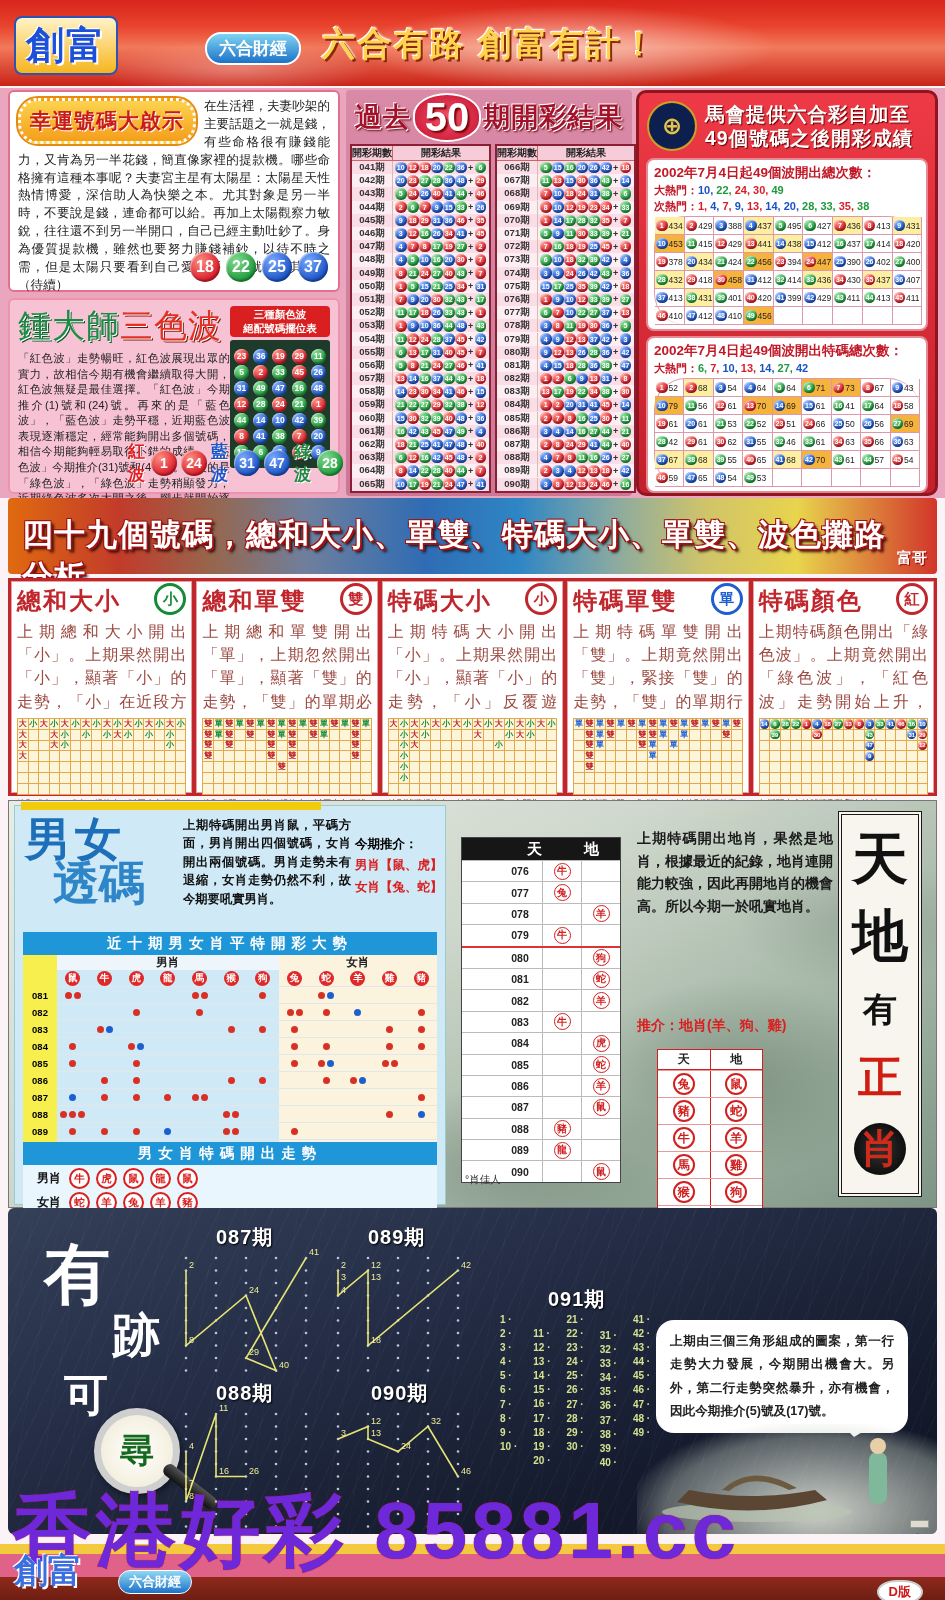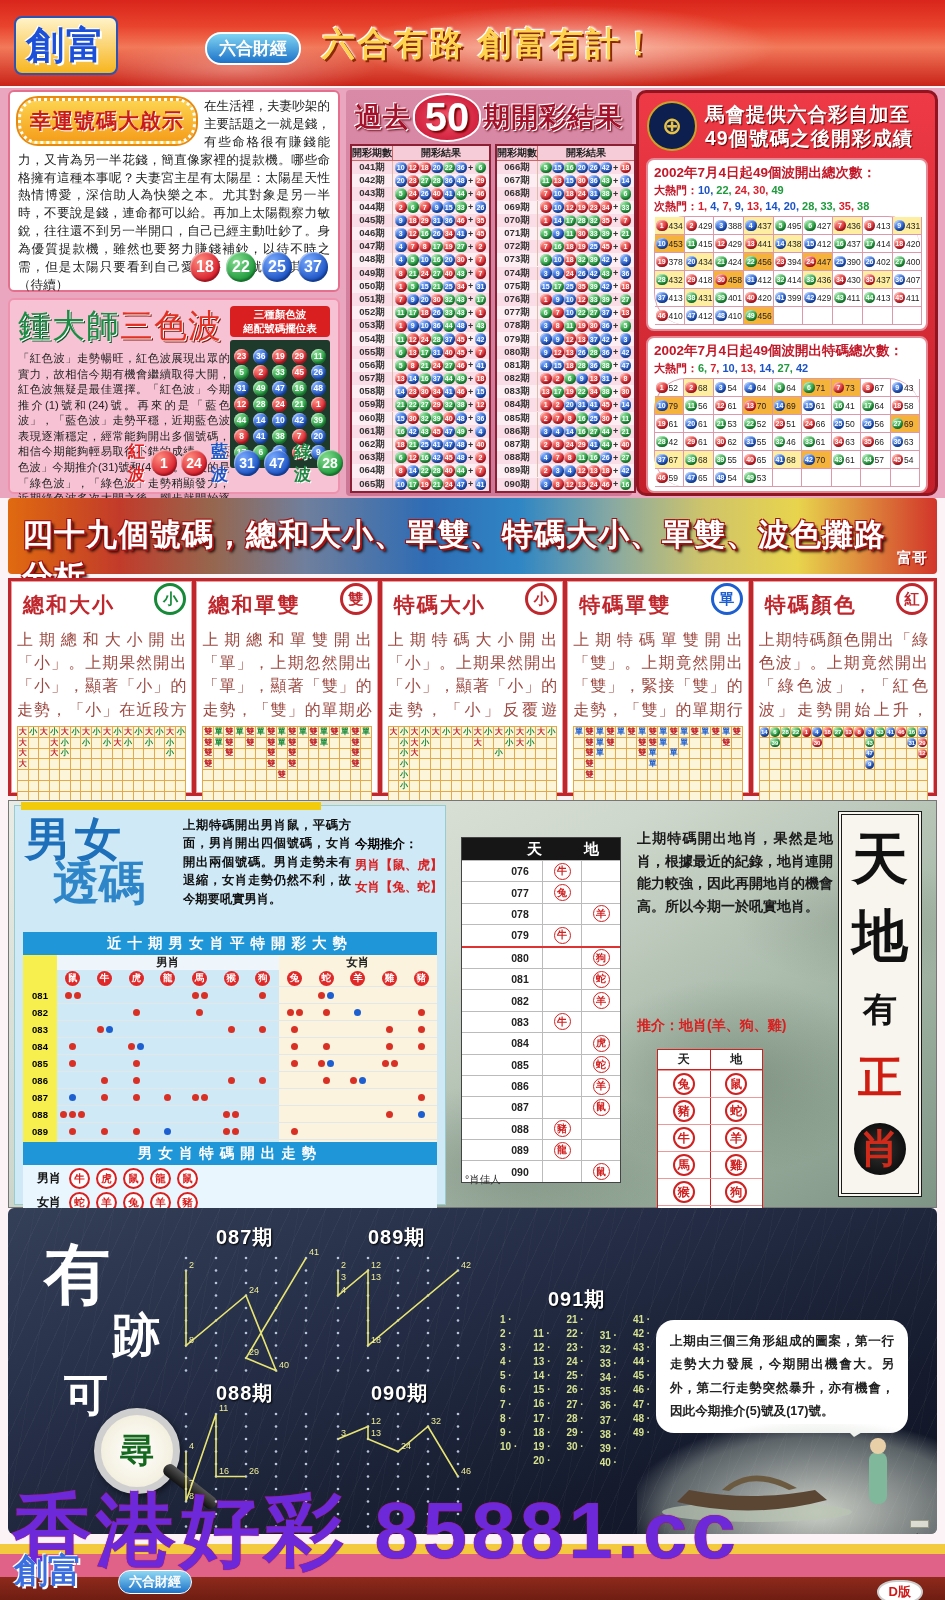--- a/index.html
+++ b/index.html
@@ -81,21 +81,21 @@
   .banner{position:absolute;left:8px;top:498px;width:929px;height:76px;border-radius:4px;
      background:linear-gradient(90deg,#e06a10,#c23b2a 12%,#96664e 22%,#6f7f9d 32%,#2f6cb4 45%,#2f86c4 55%,#88a9a2 65%,#cfc46a 75%,#e8d44d 85%,#d2352a 100%);}
   .banner-txt{position:absolute;left:14px;top:16px;width:870px;font-size:31px;font-weight:bold;color:#fff;
      letter-spacing:1px;font-family:"Liberation Serif","DejaVu Serif",serif;
      text-shadow:2px 2px 0 #a01212,-1px -1px 0 #a01212,1px -1px 0 #a01212,-1px 1px 0 #a01212,3px 3px 3px #000;}
   .banner-author{position:absolute;right:10px;bottom:6px;color:#fff;font-size:15px;font-weight:bold;text-shadow:1px 1px 1px #900;}
   
   .fivewrap{position:absolute;left:8px;top:578px;width:929px;height:218px;background:#c0272d;
      display:flex;gap:4px;padding:3px;box-sizing:border-box;}
   .fcol{flex:1;background:#fff;border:1px solid #e8a0a0;padding:3px 5px;position:relative;box-sizing:border-box;}
-  .fcol h2{margin:6px;font-size:21px;color:#c0272d;font-weight:bold;letter-spacing:2px;display:inline-block;}
+  .fcol h2{margin:0;font-size:24px;color:#c0272d;font-weight:bold;letter-spacing:2px;display:inline-block;}
   .fbadge{float:right;width:26px;height:26px;border-radius:50%;border:3px solid;display:flex;align-items:center;
      justify-content:center;font-size:15px;font-weight:bold;margin-top:-2px;}
   .fcol p{margin:3px 0 2px 0;font-size:16px;line-height:1.45;color:#9c4a42;text-align:justify;height:96px;overflow:hidden;}
   .tok-grid{display:grid;grid-template-columns:repeat(16,1fr);border-left:1px solid #e5a84b;border-top:1px solid #e5a84b;background:#fdf5da;}
   .tok-cell{border-right:1px solid #e5a84b;border-bottom:1px solid #e5a84b;height:9.8px;font-size:8px;font-weight:bold;
      display:flex;align-items:center;justify-content:center;line-height:1;}
   .f-foot{font-size:8.6px;color:#7a3b30;line-height:1.25;margin-top:3px;}
   
   .lower{position:absolute;left:8px;top:800px;width:929px;height:408px;
      background:linear-gradient(150deg,#e9ece5 0%,#cfd8cc 40%,#9fb2a2 75%,#7e9484 100%);border:1px solid #777;box-sizing:border-box;}

